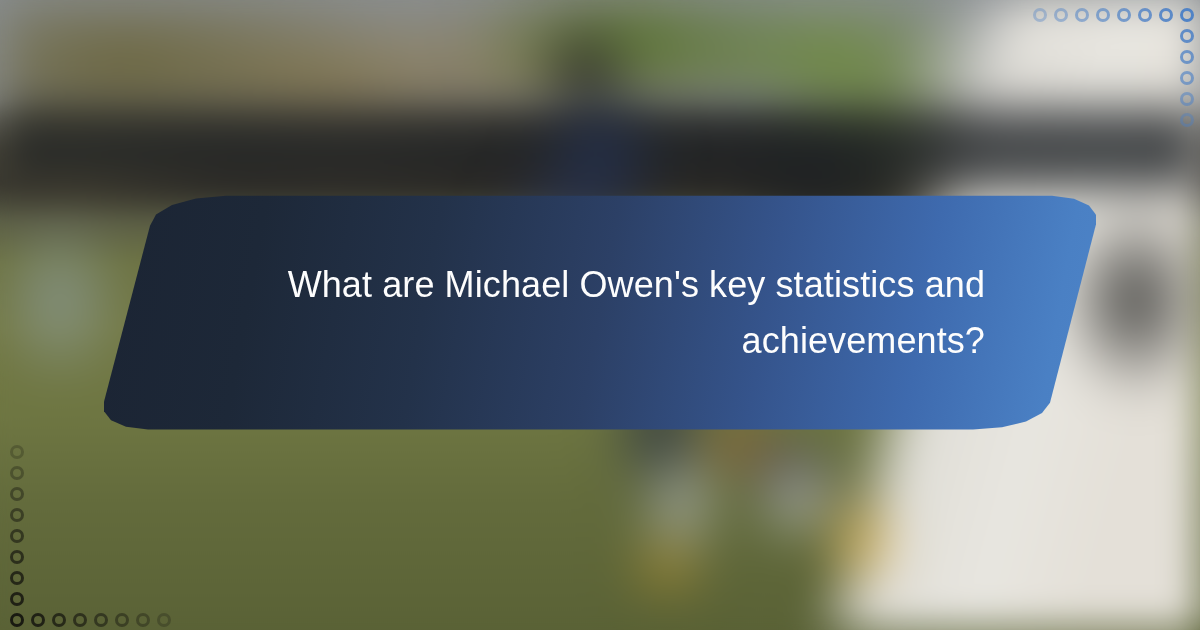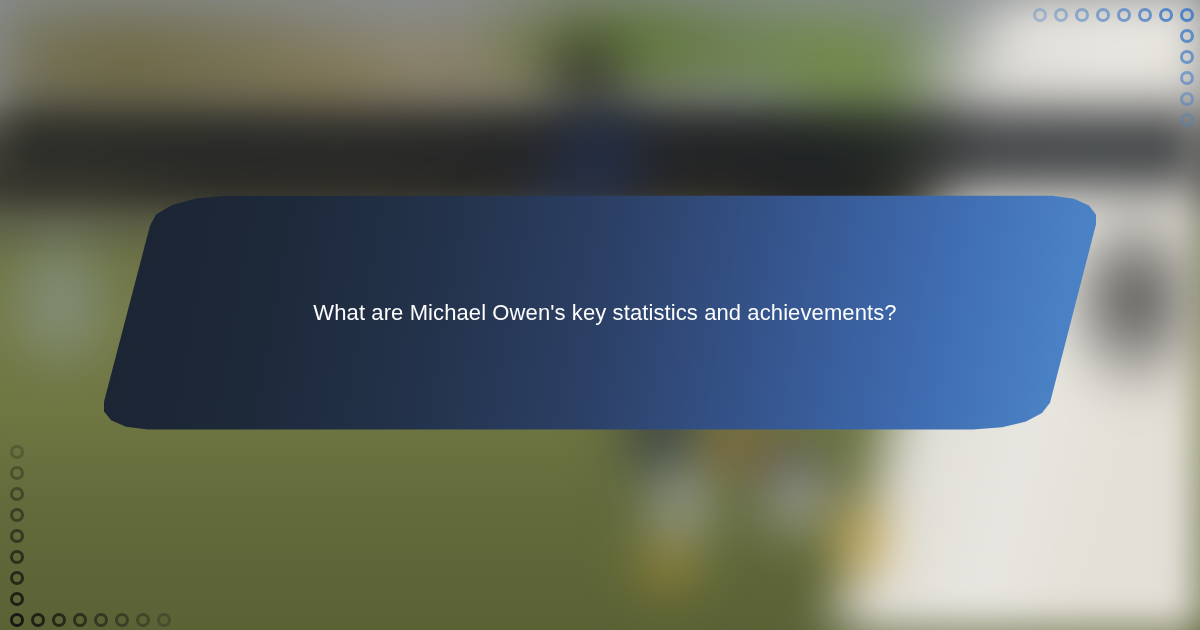--- a/index.html
+++ b/index.html
@@ -144,21 +144,21 @@
     position:absolute;
     left:160px; top:196px;
     width:890px; height:234px;
     display:flex;
     align-items:center;
     justify-content:center;
     padding:0 40px;
   }
   #card-text p {
     color:#fdfdfd;
-    font-size:22px;
+    font-size:36px;
     line-height:1.55;
     text-align:right;
     font-weight:400;
     letter-spacing:0.1px;
     max-width:760px;
   }
 </style>
 </head>
 <body>
 

